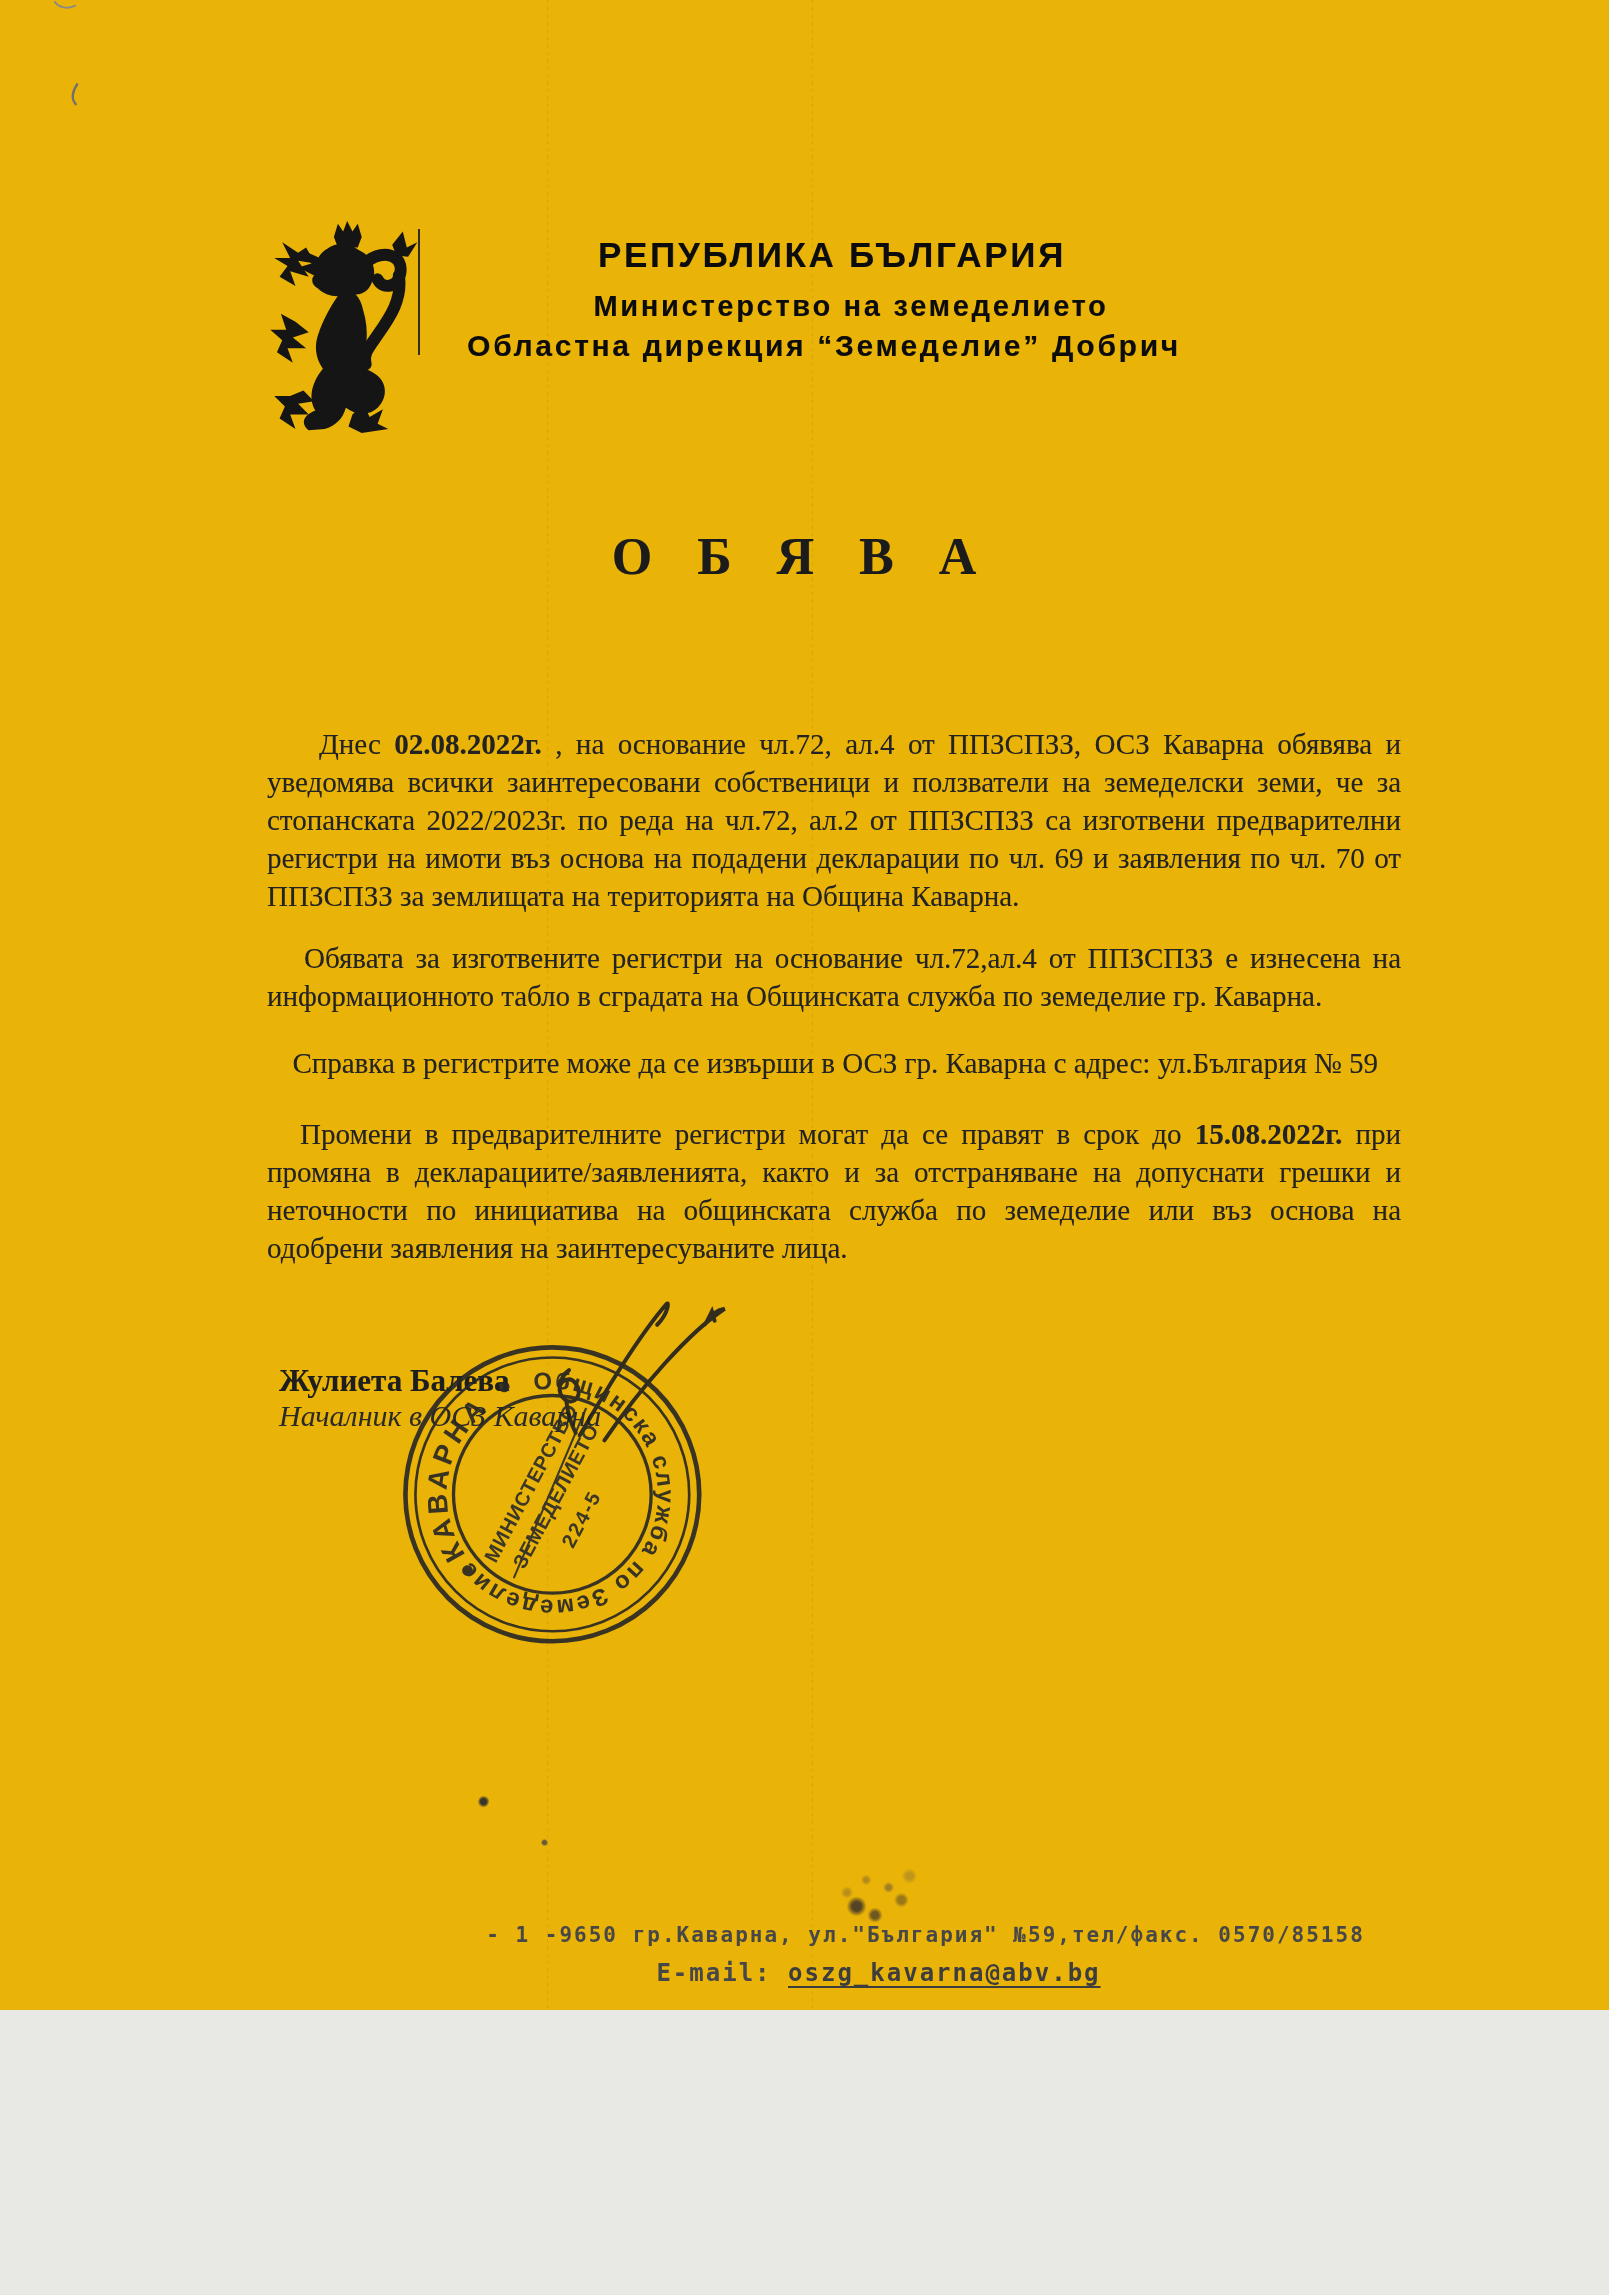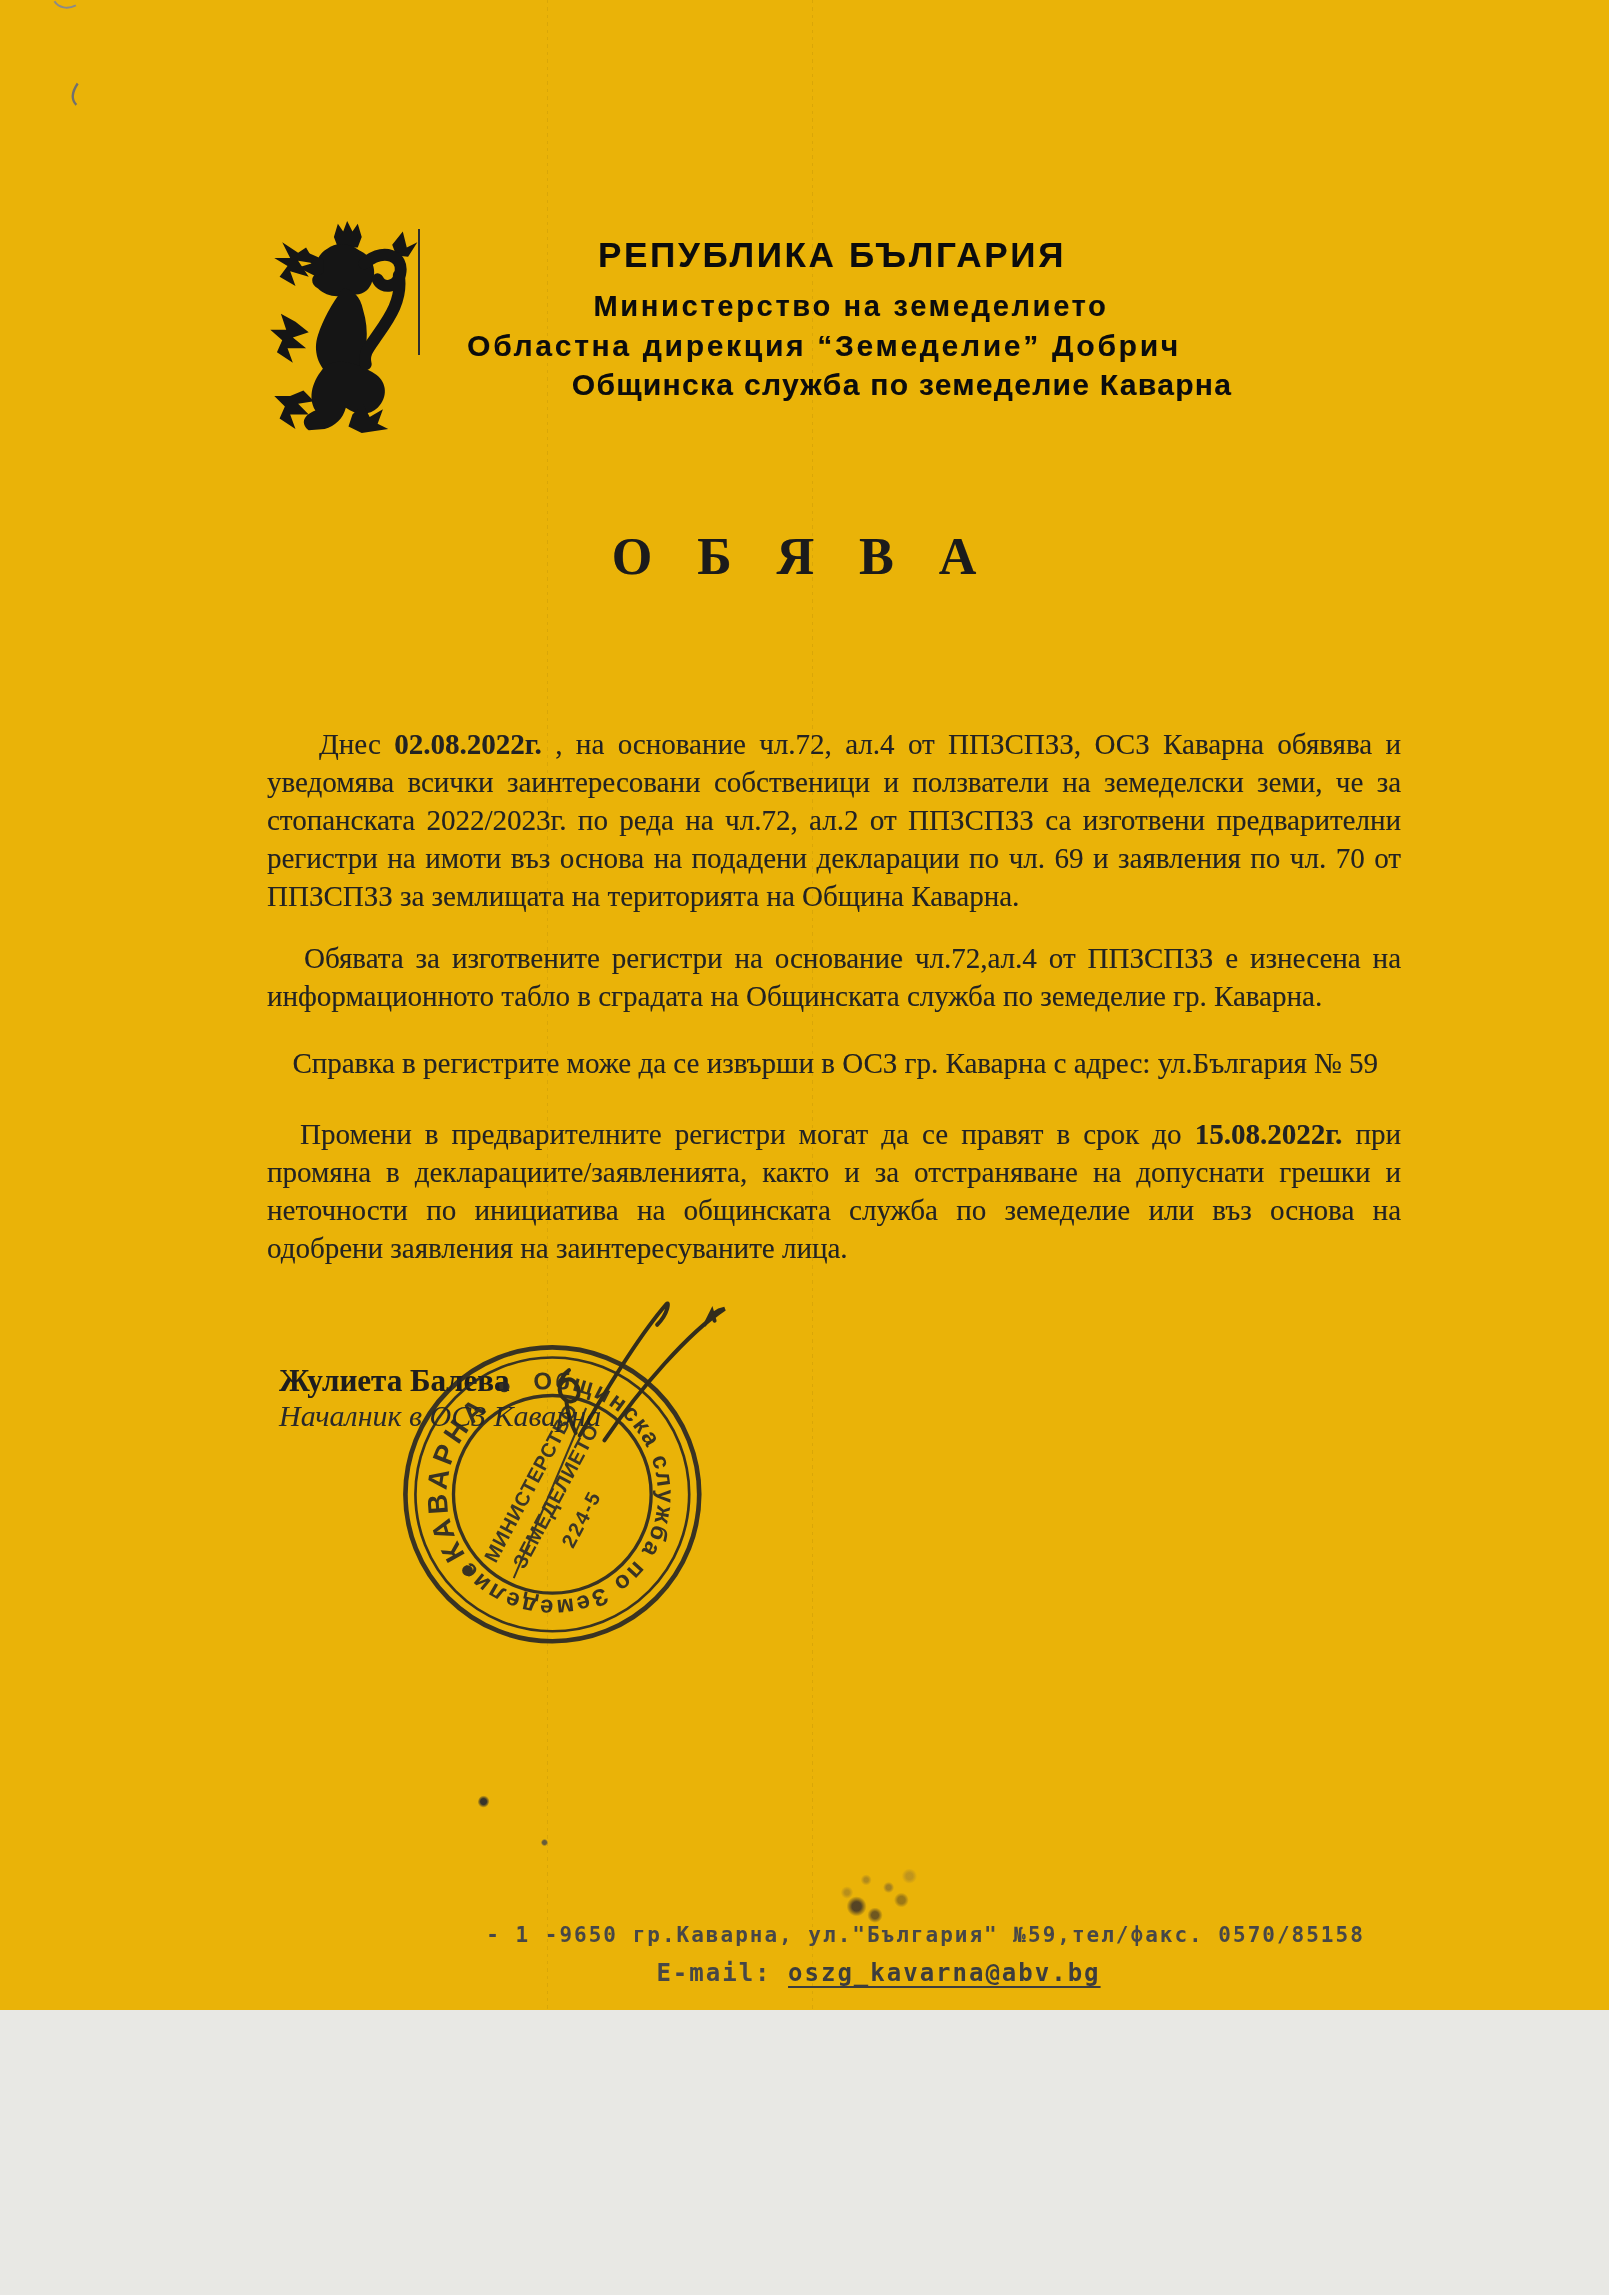--- a/index.html
+++ b/index.html
@@ -99,21 +99,20 @@
       <path d="M96 19 L104 9 L107 21 L115 17 L108 28 L99 27 Z"></path>
     </g>
     <path fill="none" stroke="#151515" stroke-width="9" stroke-linecap="round" d="M75 33 C90 21 105 27 102 41 C100 51 89 53 85 45 M101 42 C104 60 94 74 85 87 C78 97 74 101 76 109"></path>
   </svg>
 
   <div class="hdr-divider"></div>
 
   <div class="hl hl1">РЕПУБЛИКА БЪЛГАРИЯ</div>
   <div class="hl hl2">Министерство на земеделието</div>
   <div class="hl hl3">Областна дирекция “Земеделие” Добрич</div>
-  <div class="hl hl4">Общинска служба по земеделие Каварна</div>
 
   <div class="doc-title">О Б Я В А</div>
 
   <p class="para p1"><span>Днес </span><b>02.08.2022г.</b><span> , на основание чл.72, ал.4 от ППЗСПЗЗ, ОСЗ Каварна обявява и уведомява всички заинтересовани собственици и ползватели на земеделски земи, че за стопанската 2022/2023г. по реда на чл.72, ал.2 от ППЗСПЗЗ са изготвени предварителни регистри на имоти въз основа на подадени декларации по чл. 69 и заявления по чл. 70 от ППЗСПЗЗ за землищата на територията на Община Каварна.</span></p>
 
   <p class="para p2">Обявата за изготвените регистри на основание чл.72,ал.4 от ППЗСПЗЗ е изнесена на информационното табло в сградата на Общинската служба по земеделие гр. Каварна.</p>
 
   <p class="para p3">Справка в регистрите може да се извърши в ОСЗ гр. Каварна с адрес: ул.България № 59</p>
 
   <p class="para p4"><span>Промени в предварителните регистри могат да се правят в срок до </span><b>15.08.2022г.</b><span> при промяна в декларациите/заявленията, както и за отстраняване на допуснати грешки и неточности по инициатива на общинската служба по земеделие или въз основа на одобрени заявления на заинтересуваните лица.</span></p>

